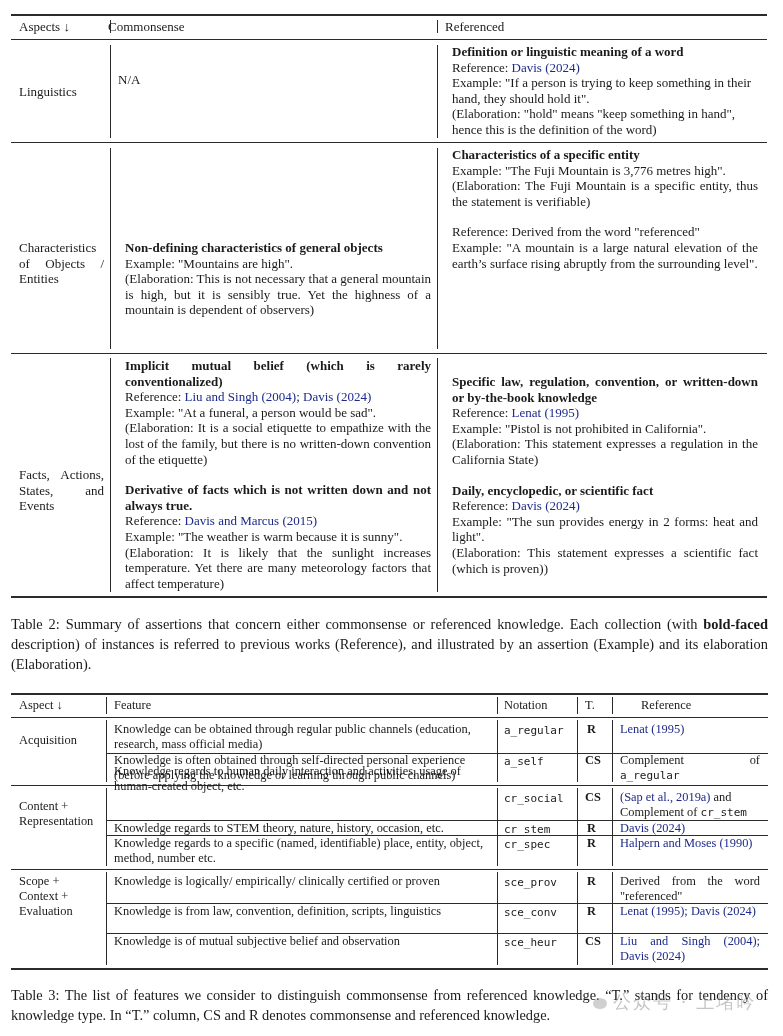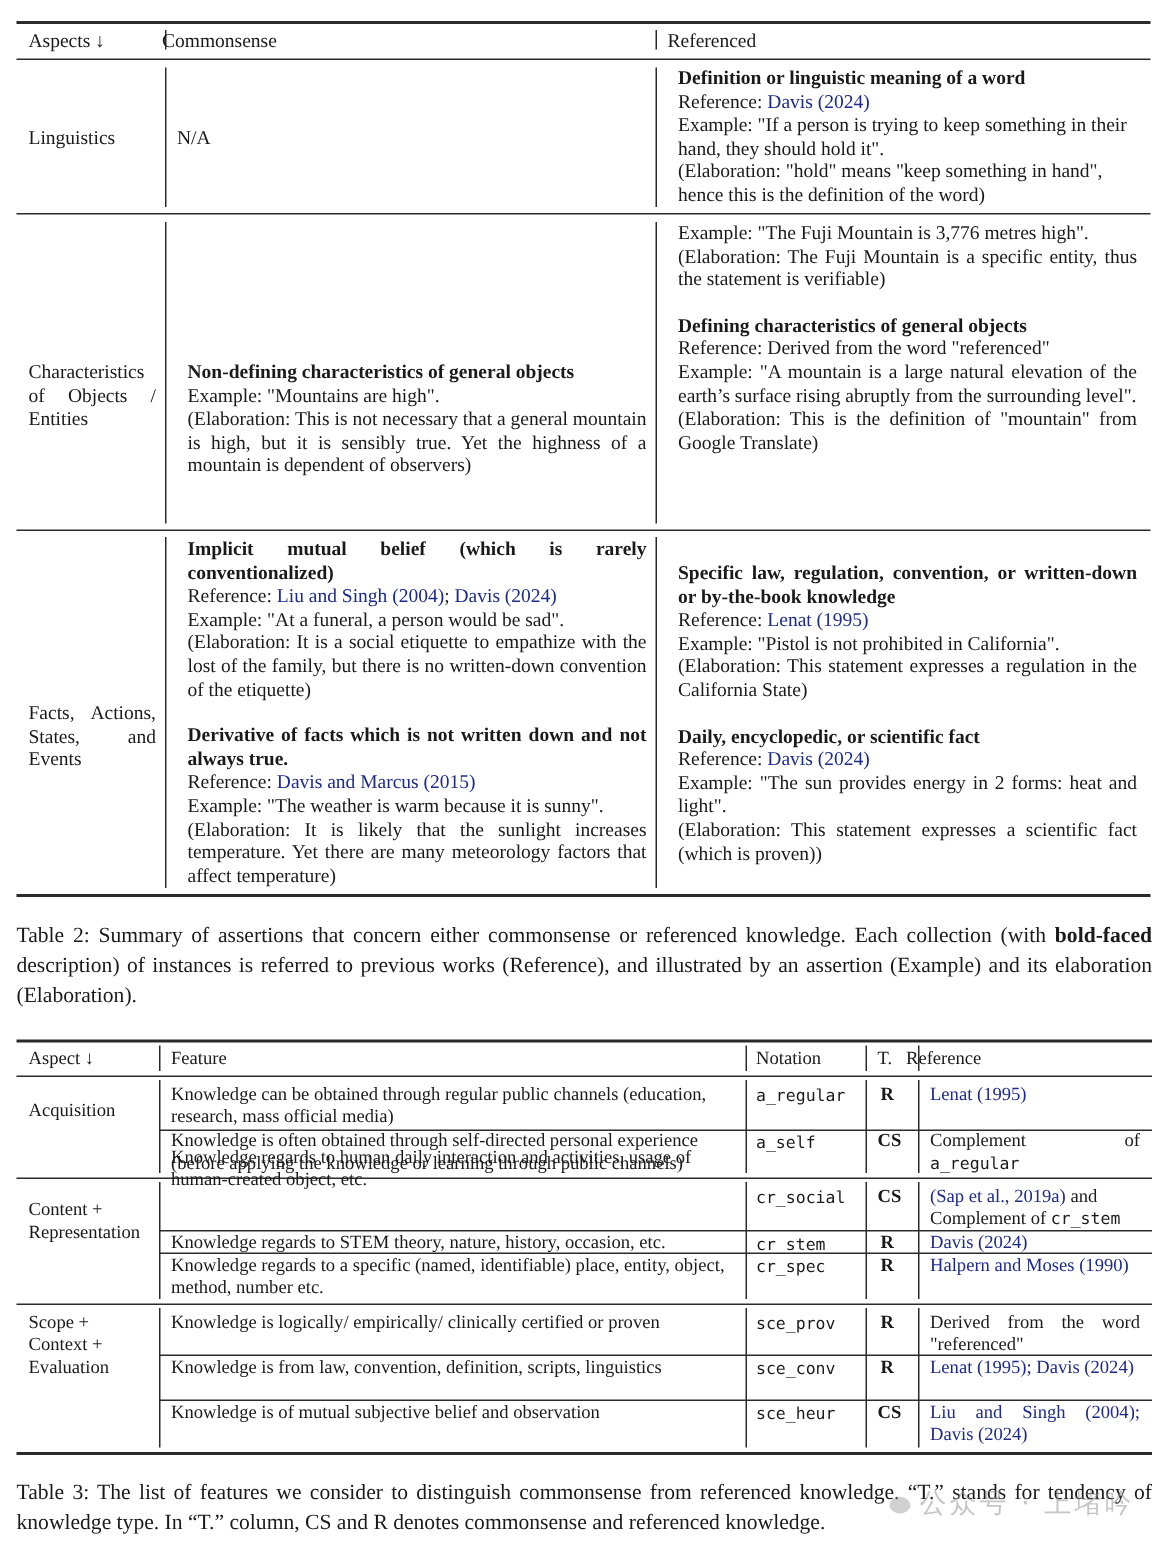--- a/index.html
+++ b/index.html
@@ -47,42 +47,41 @@
   <div class="vrule" style="left:110px; top:148px; height:201px;"></div>
   <div class="vrule" style="left:437px; top:148px; height:201px;"></div>
   <div class="vrule" style="left:110px; top:358px; height:234px;"></div>
   <div class="vrule" style="left:437px; top:358px; height:234px;"></div>
 
   <div class="abs t13" style="left:19px; top:19px;">Aspects ↓</div>
   <div class="abs t13" style="left:108px; top:19px;">Commonsense</div>
   <div class="abs t13" style="left:445px; top:19px;">Referenced</div>
 
   <div class="abs t13" style="left:19px; top:84px;">Linguistics</div>
-  <div class="abs t13" style="left:118px; top:84px;text-align:center;">N/A</div>
+  <div class="abs t13" style="left:118px; top:72px;text-align:center;">N/A</div>
   <div class="abs t13 cell" style="left:452px; top:44px; width:306px;">
     <p class="b">Definition or linguistic meaning of a word</p>
     <p><span>Reference: </span><span class="cite">Davis (2024)</span></p>
     <p>Example: "If a person is trying to keep something in their hand, they should hold it".</p>
     <p>(Elaboration: "hold" means "keep something in hand", hence this is the definition of the word)</p>
   </div>
 
   <div class="abs t13 just" style="left:19px; top:240px; width:85px;">Characteristics of Objects / Entities</div>
   <div class="abs t13 cell just" style="left:125px; top:240px; width:306px;">
     <p class="b">Non-defining characteristics of general objects</p>
     <p>Example: "Mountains are high".</p>
     <p>(Elaboration:  This is not necessary that a general mountain is high, but it is sensibly true. Yet the highness of a mountain is dependent of observers)</p>
   </div>
   <div class="abs t13 cell just" style="left:452px; top:147px; width:306px;">
+    <p class="b">Characteristics of a specific entity</p>
     <p>Example: "The Fuji Mountain is 3,776 metres high".</p>
     <p>(Elaboration: The Fuji Mountain is a specific entity, thus the statement is verifiable)</p>
     <div class="gap"></div>
-    <p class="b">Defining characteristics of general objects</p>
     <p>Reference: Derived from the word "referenced"</p>
     <p>Example: "A mountain is a large natural elevation of the earth’s surface rising abruptly from the surrounding level".</p>
-    <p>(Elaboration:  This is the definition of "mountain" from Google Translate)</p>
   </div>
 
   <div class="abs t13 just" style="left:19px; top:467px; width:85px;">Facts, Actions, States, and Events</div>
   <div class="abs t13 cell just" style="left:125px; top:358px; width:306px;">
     <p class="b">Implicit mutual belief (which is rarely conventionalized)</p>
     <p><span>Reference: </span><span class="cite">Liu and Singh (2004)</span><span>; </span><span class="cite">Davis (2024)</span></p>
     <p>Example: "At a funeral, a person would be sad".</p>
     <p>(Elaboration: It is a social etiquette to empathize with the lost of the family, but there is no written-down convention of the etiquette)</p>
     <div class="gap"></div>
     <p class="b">Derivative of facts which is not written down and not always true.</p>
@@ -132,21 +131,21 @@
   <div class="vrule" style="left:612px; top:788px; height:78px;"></div>
   <div class="vrule" style="left:106px; top:872px; height:93px;"></div>
   <div class="vrule" style="left:497px; top:872px; height:93px;"></div>
   <div class="vrule" style="left:577px; top:872px; height:93px;"></div>
   <div class="vrule" style="left:612px; top:872px; height:93px;"></div>
 
   <div class="abs t12" style="left:19px; top:698px;">Aspect ↓</div>
   <div class="abs t12" style="left:114px; top:698px;">Feature</div>
   <div class="abs t12" style="left:504px; top:698px;">Notation</div>
   <div class="abs t12" style="left:585px; top:698px;">T.</div>
-  <div class="abs t12" style="left:604px; top:698px;text-align:right;">Reference</div>
+  <div class="abs t12" style="left:641px; top:698px;text-align:right;">Reference</div>
 
   <div class="abs t12" style="left:19px; top:733px;">Acquisition</div>
   <div>
     <div class="abs t12" style="left:114px; top:722px; width:380px;">Knowledge can be obtained through regular public channels (education, research, mass official media)</div>
     <div class="abs mono" style="left:504px; top:724px;">a_regular</div>
     <div class="abs t12 b" style="left:587px; top:722px;">R</div>
     <div class="abs t12 cite" style="left:620px; top:722px;">Lenat (1995)</div>
   </div>
   <div>
     <div class="abs t12" style="left:114px; top:753px; width:380px;">Knowledge is often obtained through self-directed personal experience (before applying the knowledge or learning through public channels)</div>

